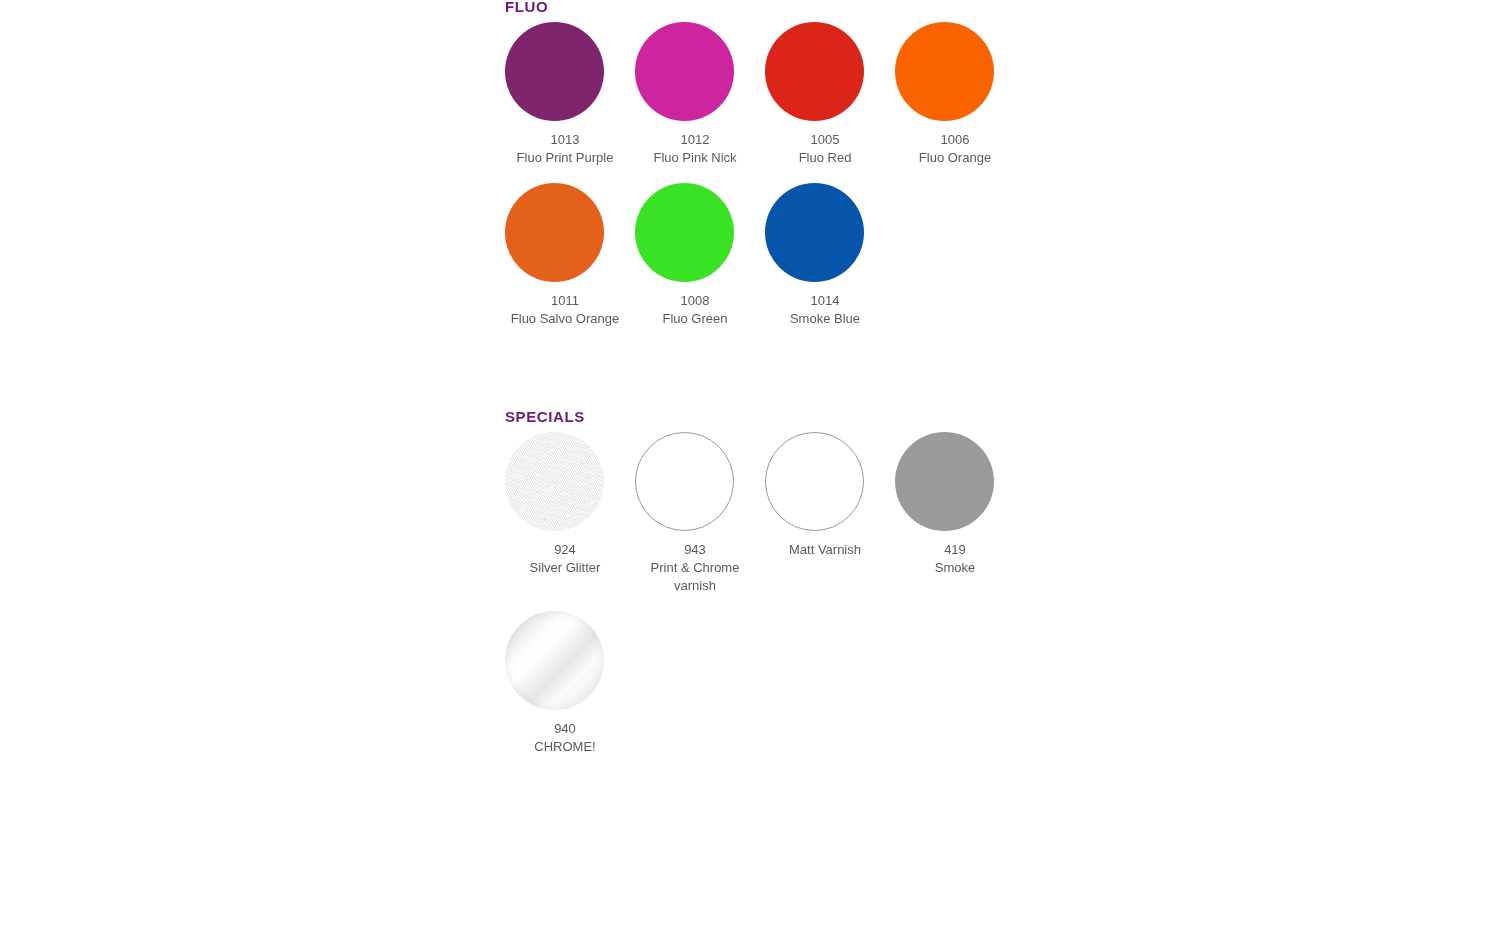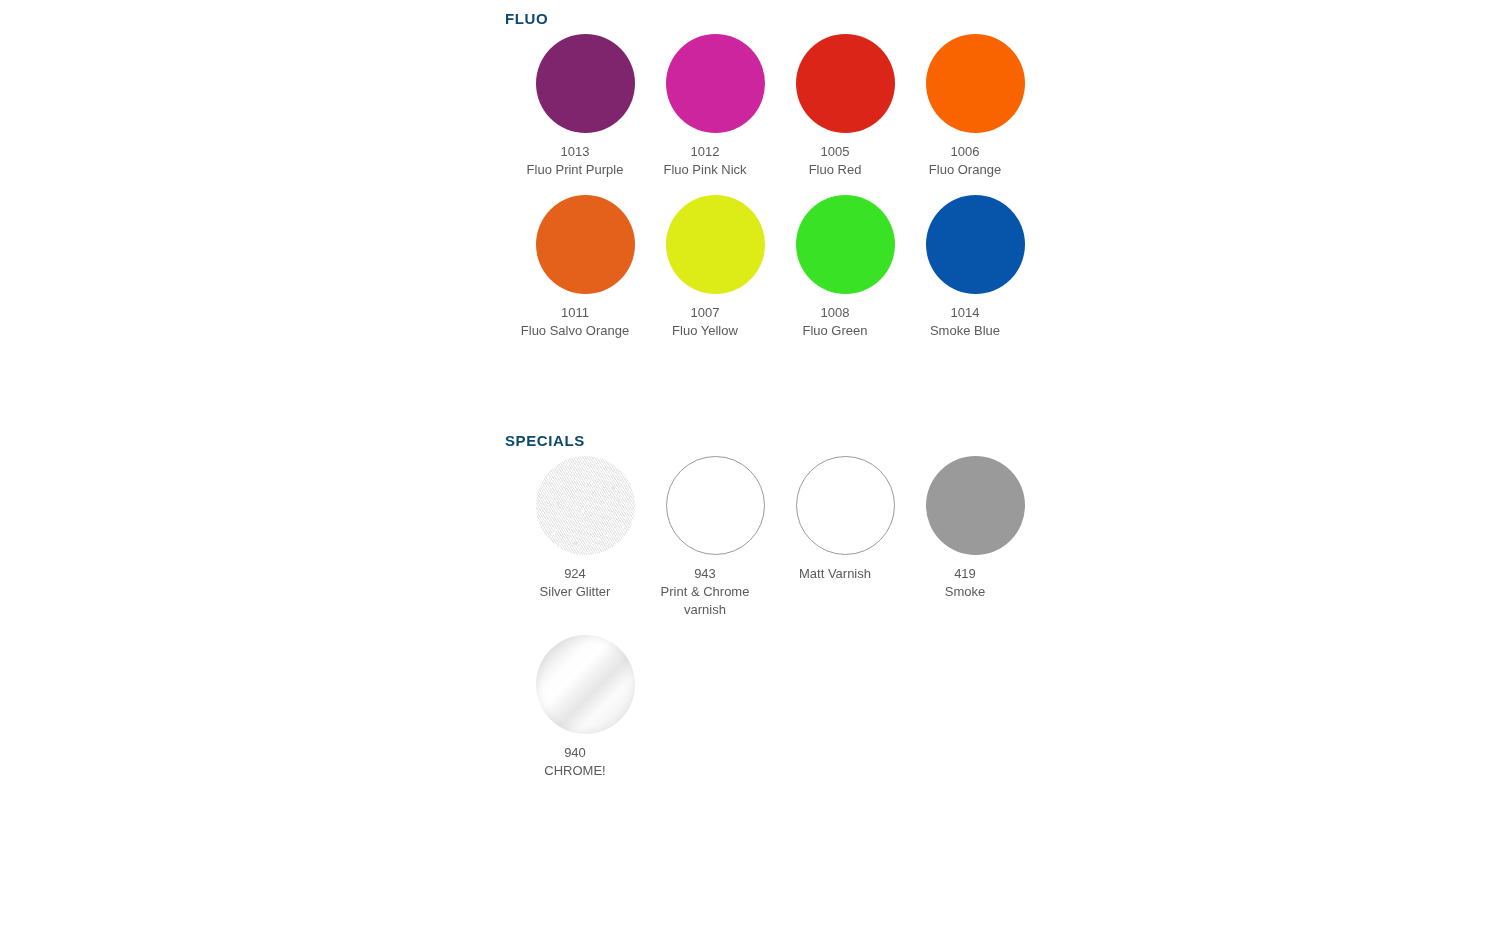--- a/index.html
+++ b/index.html
@@ -20,37 +20,37 @@
     position: absolute;
     left: 505px;
     top: 0;
     width: 520px;
   }
 
   .section-title {
     font-size: 15px;
     font-weight: bold;
     letter-spacing: 0.6px;
-    color: #0c4a6e;
-    margin: 12px 0 8px 0;
+    color: #701a75;
+    margin: 0 0 8px 0;
     line-height: 14px;
   }
 
   .grid {
     display: flex;
     flex-wrap: wrap;
     width: 520px;
   }
 
   .swatch {
     width: 130px;
     box-sizing: border-box;
     display: flex;
     flex-direction: column;
-    align-items: flex-end;
+    align-items: flex-start;
     margin-bottom: 16px;
   }
 
   .disc {
     width: 99px;
     height: 99px;
     border-radius: 50%;
     display: block;
   }
 
@@ -160,27 +160,20 @@
       </div>
 
       <div class="swatch">
         <span class="disc" style="background:#E3611B"></span>
         <span class="caption">
           <span class="code">1011</span>
           <span class="name">Fluo Salvo Orange</span>
         </span>
       </div>
 
-      <div class="swatch">
-        <span class="disc" style="background:#DDEC17"></span>
-        <span class="caption">
-          <span class="code">1007</span>
-          <span class="name">Fluo Yellow</span>
-        </span>
-      </div>
 
       <div class="swatch">
         <span class="disc" style="background:#3AE226"></span>
         <span class="caption">
           <span class="code">1008</span>
           <span class="name">Fluo Green</span>
         </span>
       </div>
 
       <div class="swatch">

